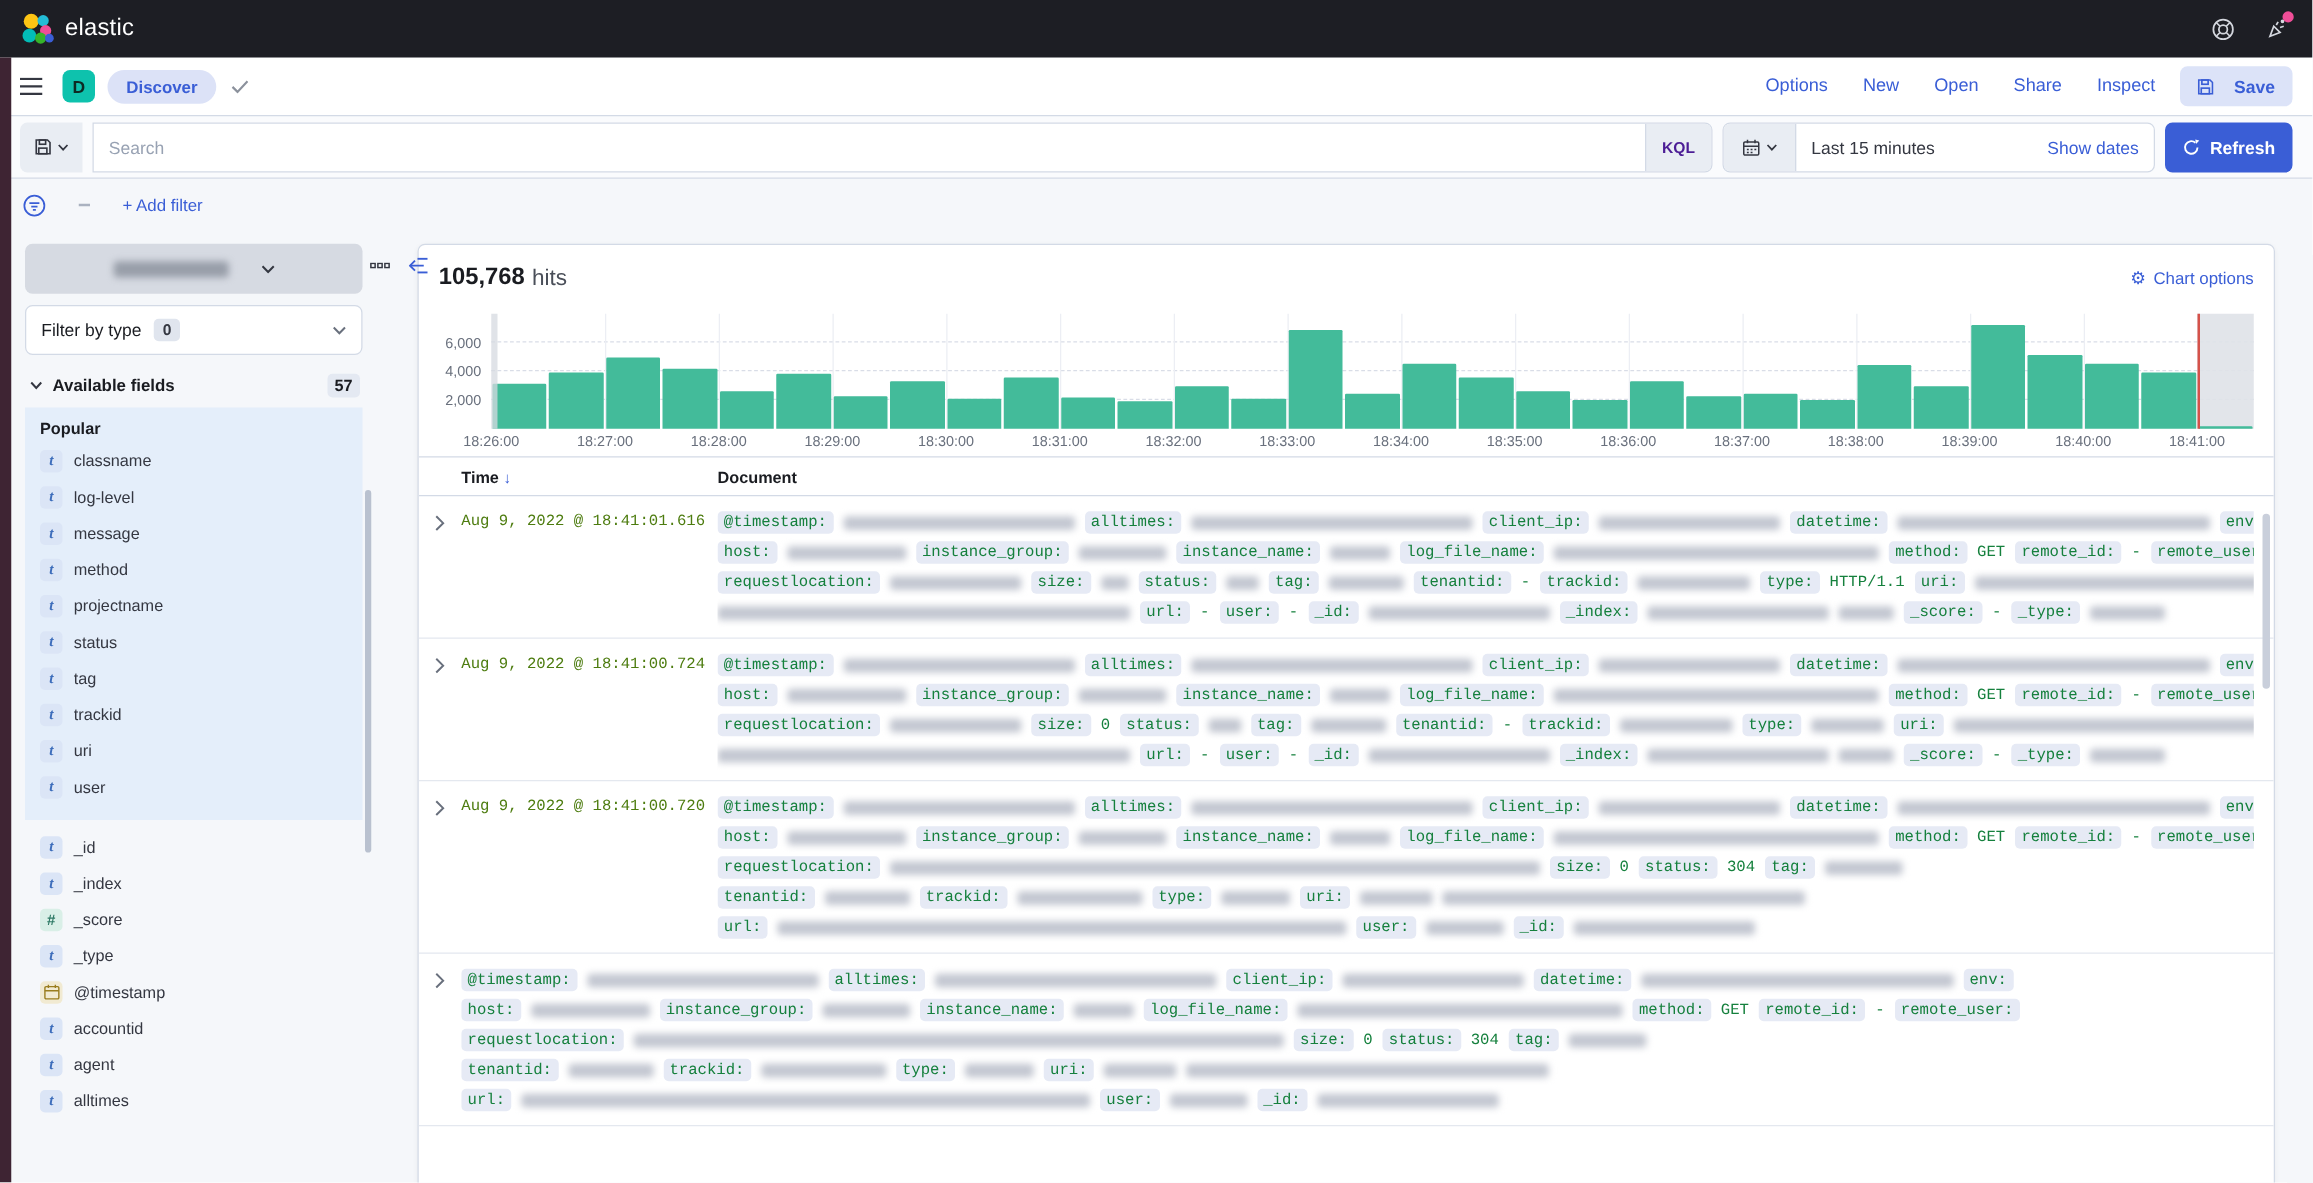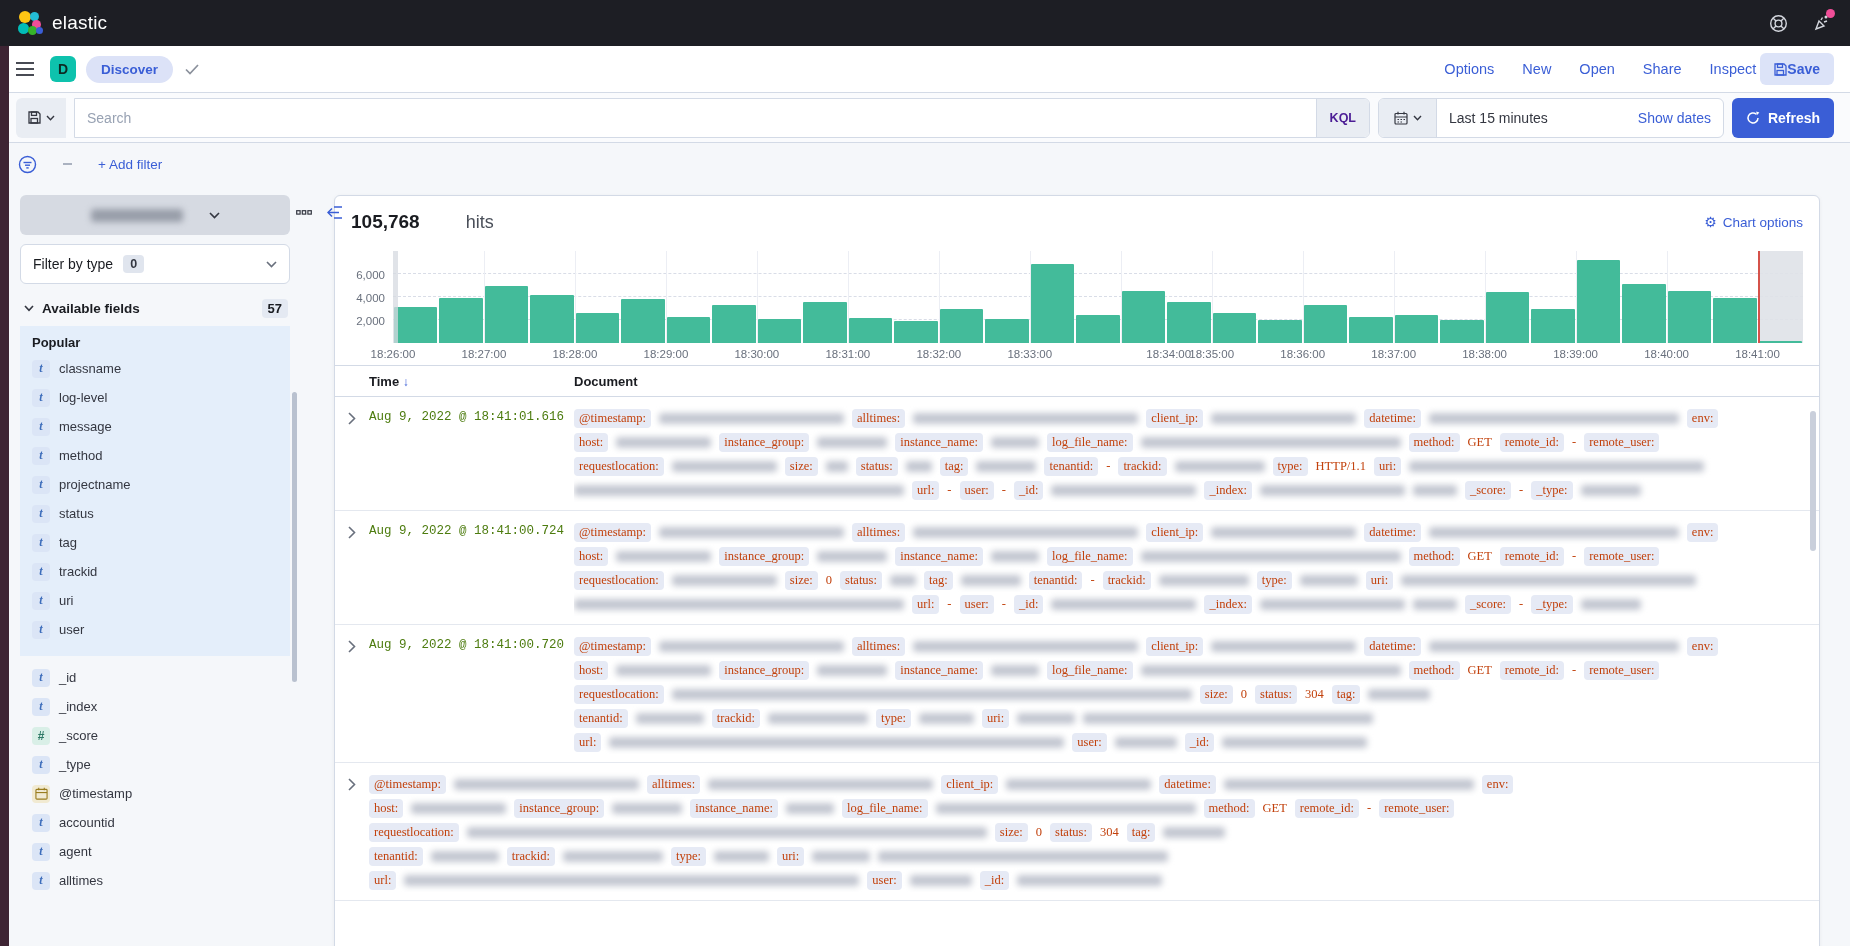--- a/index.html
+++ b/index.html
@@ -19,21 +19,21 @@
   .pink-dot { position:absolute; right:-3px; top:-4px; width:9px; height:9px; border-radius:50%; background:#f04e98; }
 
   
   .app-toolbar { height:47px; background:#fff; border-bottom:1px solid #d3dae6; display:flex; align-items:center; padding:0 16px; position:relative; z-index:5; }
   .hamburger { margin-right:16px; cursor:pointer; }
   .d-badge { width:26px; height:26px; border-radius:6px; background:#0ec2ad; color:#0d2b24; font-weight:700; font-size:14px; display:flex; align-items:center; justify-content:center; margin-right:10px; cursor:pointer; }
   .crumb-pill { background:#dce2f7; color:#3a5ed6; font-weight:600; font-size:13.5px; padding:6px 15px; border-radius:16px; cursor:pointer; }
   .crumb-check { margin-left:12px; }
   .toolbar-right { margin-left:auto; display:flex; align-items:center; gap:28px; }
   .nav-link { color:#3a5ed6; font-size:14.5px; cursor:pointer; }
-  .save-btn { background:#dce3f8; color:#3a5ed6; font-weight:600; font-size:14px; height:32px; padding:0 14px; border-radius:6px; display:flex; align-items:center; gap:0; cursor:pointer; margin-left:4px; }
+  .save-btn { background:#dce3f8; color:#3a5ed6; font-weight:600; font-size:14px; height:32px; padding:0 14px; border-radius:6px; display:flex; align-items:center; gap:16px; cursor:pointer; margin-left:20px; }
 
   
   .query-bar { height:50px; background:#fafbfd; border-bottom:1px solid #d3dae6; display:flex; align-items:center; padding:0 16px; gap:8px; position:relative; z-index:4; }
   .sq-btn { width:50px; height:40px; background:#e9edf3; border-radius:6px 0 0 6px; display:flex; align-items:center; justify-content:center; gap:5px; cursor:pointer; flex:none; }
   .search-box { flex:1; height:40px; background:#fff; border:1px solid #d3dae6; border-radius:0 6px 6px 0; display:flex; align-items:center; overflow:hidden; }
   .search-ph { flex:1; padding:0 12px; color:#98a2b3; font-size:14px; cursor:text; }
   .kql-chip { height:100%; padding:0 13px; background:#e9edf3; border-left:1px solid #d3dae6; display:flex; align-items:center; font-size:12.5px; font-weight:700; color:#4c1d95; cursor:pointer; }
   .date-picker { width:346px; height:40px; background:#fff; border:1px solid #d3dae6; border-radius:6px; display:flex; align-items:center; overflow:hidden; flex:none; }
   .cal-chip { width:58px; height:100%; background:#e9edf3; border-right:1px solid #d3dae6; display:flex; align-items:center; justify-content:center; gap:5px; cursor:pointer; flex:none; }
   .date-text { flex:1; padding:0 12px; font-size:14px; color:#343741; cursor:pointer; white-space:nowrap; }
@@ -65,21 +65,21 @@
   .tok-t { background:#dbe5f6; color:#3d6dbb; font-style:italic; font-family:"Liberation Serif",serif; font-weight:700; }
   .tok-num { background:#d9efe7; color:#2f7a66; font-weight:700; }
   .tok-date { background:#f1ead2; color:#9a7d1f; }
   .other-fields { padding:7px 10px; }
   .side-scrollbar { position:absolute; left:292px; top:392px; width:5px; height:290px; background:#b9c1cf; border-radius:3px; z-index:3; }
   .panel-icons { position:absolute; left:296px; top:206px; display:flex; gap:15px; align-items:center; z-index:3; }
   .panel-icons > div { cursor:pointer; }
 
   
   .main-card { flex:1; margin-left:44px; background:#fff; border:1px solid #d3dae6; border-radius:6px; height:780px; position:relative; overflow:hidden; box-shadow:0 1px 4px rgba(0,0,0,.05); }
-  .card-header { display:flex; align-items:center; padding:15px 16px 4px 16px;gap:40px; }
+  .card-header { display:flex; align-items:center; padding:15px 16px 4px 16px; }
   .hits-value { font-size:19px; font-weight:700; color:#1a1c21; }
   .hits-label { font-size:18px; color:#4a4f59; margin-left:6px; }
   .chart-options { margin-left:auto; color:#3a5ed6; font-size:13.5px; display:flex; align-items:center; gap:6px; cursor:pointer; }
   .gear { font-size:14px; line-height:1; }
 
   .chart-wrap { margin:14px 16px 0 58px; position:relative; }
   .plot { position:relative; height:92px; }
   .hline { position:absolute; left:0; right:0; border-top:1px dashed #d9dde7; }
   .vline { position:absolute; top:0; bottom:0; width:1px; background:#eceef4; }
   .ylab { position:absolute; width:48px; left:-56px; text-align:right; font-size:11.5px; color:#69707d; }
@@ -93,21 +93,21 @@
 
   
   .doc-table { margin-top:2px; border-top:1px solid #d3dae6; }
   .thead { display:flex; align-items:center; height:31px; border-bottom:1px solid #d3dae6; }
   .th-time { width:205px; margin-left:34px; font-weight:700; font-size:13px; color:#1a1c21; cursor:pointer; }
   .sort-arrow { color:#3a5ed6; font-size:12px; }
   .th-doc { font-weight:700; font-size:13px; color:#1a1c21; }
   .drow { display:flex; border-bottom:1px solid #e4e8ef; padding:9px 0 8px 0; }
   .expander { width:34px; display:flex; justify-content:center; padding-top:6px; cursor:pointer; }
   .row-time { width:205px; font-family:"Liberation Mono",monospace; font-size:12.5px; color:#4d7c0f; padding-top:4px; white-space:nowrap; flex:none; }
-  .row-doc { flex:1; font-family:Liberation Serif, serif; font-size:12.5px; color:#c2410c; padding-right:16px; min-width:0; }
+  .row-doc { flex:1; font-family:Liberation Mono, monospace; font-size:12.5px; color:#15803d; padding-right:16px; min-width:0; }
   .doc-line { display:flex; align-items:center; height:24px; gap:8px; overflow:hidden; }
   .fpill { background:#e6eaf5; border-radius:4px; padding:2px 5px; white-space:nowrap; flex:none; }
   .fblur { height:11px; background:#c3c7d1; border-radius:3px; filter:blur(3px); flex:none; }
   .ftext { white-space:nowrap; flex:none; }
   .card-scrollbar { position:absolute; right:3px; top:215px; width:6px; height:140px; background:#c9cfdb; border-radius:3px; }
 </style>
 </head>
 <body>
 
 <div class="left-strip"></div>
@@ -434,21 +434,21 @@
         </div>
       <div class="x-axis" id="xaxis">
           <div class="xlab" style="left: 0%;">18:26:00</div>
           <div class="xlab" style="left: 6.45161%;">18:27:00</div>
           <div class="xlab" style="left: 12.9032%;">18:28:00</div>
           <div class="xlab" style="left: 19.3548%;">18:29:00</div>
           <div class="xlab" style="left: 25.8065%;">18:30:00</div>
           <div class="xlab" style="left: 32.2581%;">18:31:00</div>
           <div class="xlab" style="left: 38.7097%;">18:32:00</div>
           <div class="xlab" style="left: 45.1613%;">18:33:00</div>
-          <div class="xlab" style="left: 51.6129%; margin-left: 48px;">18:34:00</div>
+          <div class="xlab" style="left: 51.6129%;">18:34:00</div>
           <div class="xlab" style="left: 58.0645%;">18:35:00</div>
           <div class="xlab" style="left: 64.5161%;">18:36:00</div>
           <div class="xlab" style="left: 70.9677%;">18:37:00</div>
           <div class="xlab" style="left: 77.4194%;">18:38:00</div>
           <div class="xlab" style="left: 83.871%;">18:39:00</div>
           <div class="xlab" style="left: 90.3226%;">18:40:00</div>
           <div class="xlab" style="left: 96.7742%;">18:41:00</div>
         </div>
     </div>
     <div class="doc-table">

